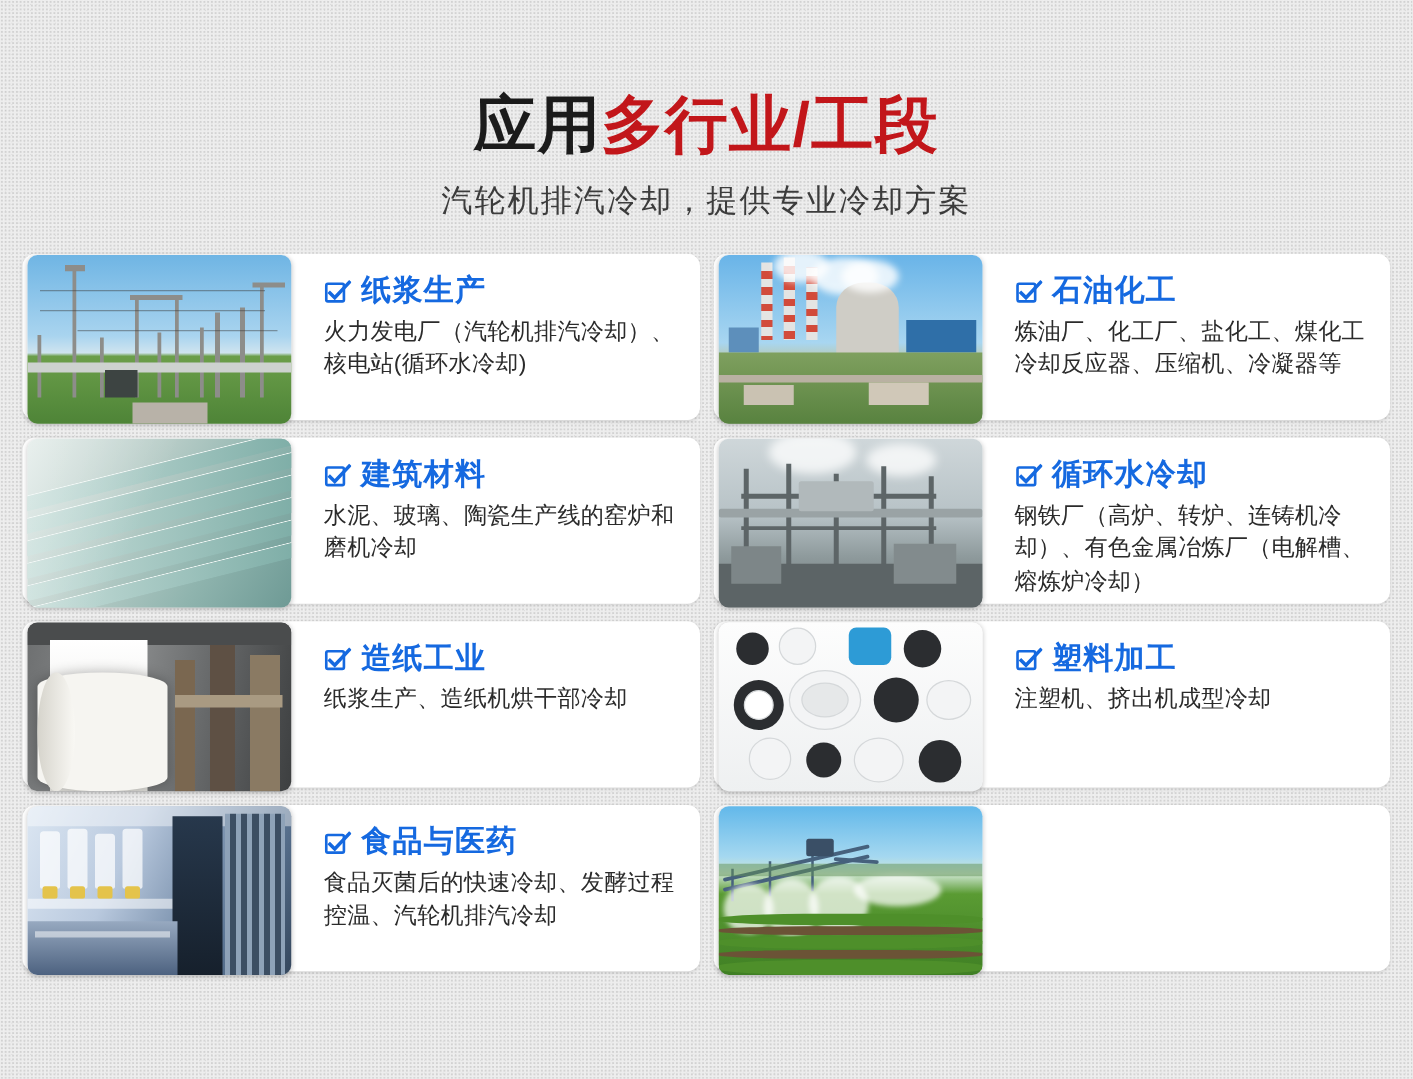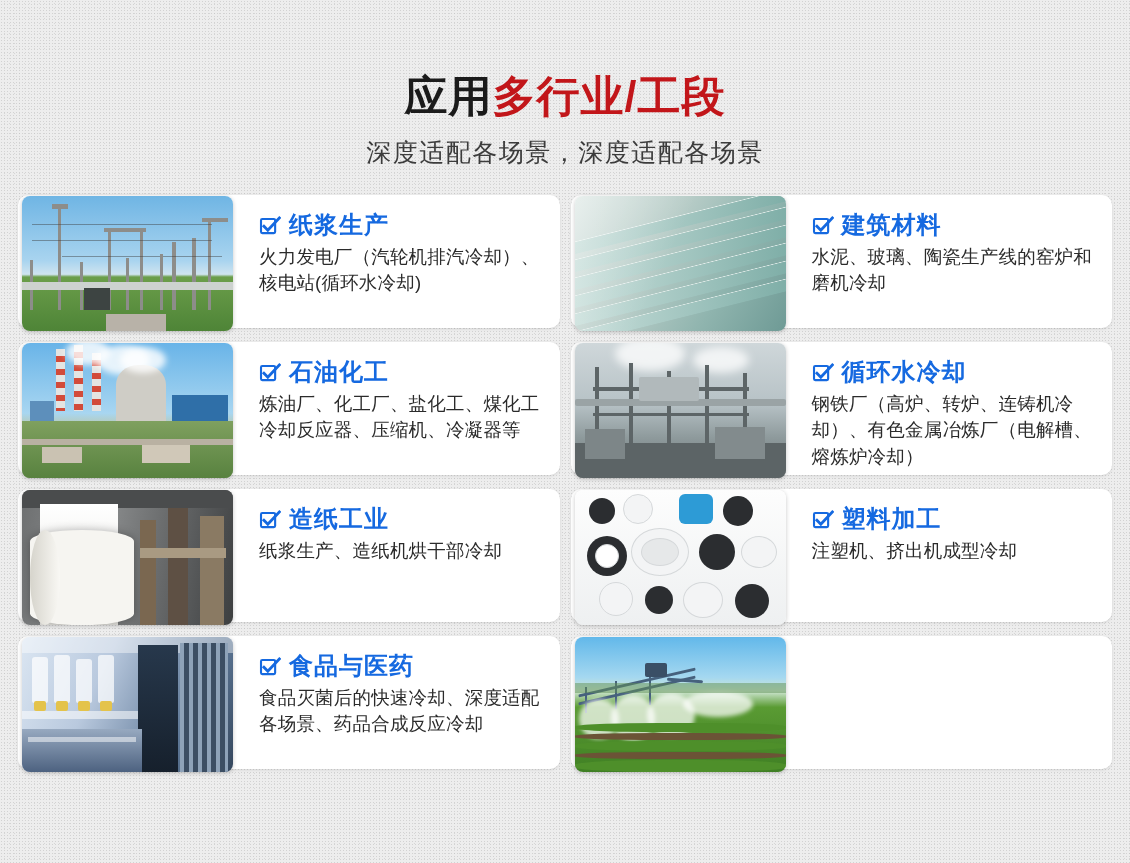--- a/index.html
+++ b/index.html
@@ -38,21 +38,21 @@
     height: 863px;
   }
 
   
   #header {
     padding-top: 72px;
     text-align: center;
   }
 
   #page-title {
-    font-size: 43px;
+    font-size: 50px;
     font-weight: bold;
     line-height: 1.12;
     letter-spacing: 1px;
     white-space: nowrap;
   }
   #page-title .t-black { color: #1b1b1b; }
   #page-title .t-red   { color: #c2161a; }
 
   #page-subtitle {
     margin-top: 16px;
@@ -207,21 +207,21 @@
 <body>
 
 <div id="noise-layer"></div>
 
 <div id="page">
 
   <div id="header">
     <div id="page-title">
       <span class="t-black">应用</span><span class="t-red">多行业/工段</span>
     </div>
-    <div id="page-subtitle">深度适配各场景，深度适配各场景</div>
+    <div id="page-subtitle">汽轮机排汽冷却，提供专业冷却方案</div>
   </div>
 
   <div id="cards-grid">
 
     <div class="card col-left">
       <div class="card-panel"></div>
       <div class="card-thumb th-power">
         <div class="ph">
           <div class="pylon" style="left:36px;top:10px;width:3px;height:104px;"></div>
           <div class="pylon" style="left:30px;top:8px;width:16px;height:5px;"></div>
@@ -249,45 +249,20 @@
           <svg class="check-icon" viewBox="0 0 24 24">
             <rect x="2.2" y="4.4" width="15.4" height="15.4" rx="1.4" fill="none" stroke="#1569e0" stroke-width="2.3"></rect>
             <path d="M5.4 12.4 L9.6 16.6 L22.2 3.2" fill="none" stroke="#1569e0" stroke-width="3.1" stroke-linecap="square" stroke-linejoin="miter"></path>
           </svg>
           <div class="card-title">纸浆生产</div>
         </div>
         <div class="card-desc">火力发电厂（汽轮机排汽冷却）、核电站(循环水冷却)</div>
       </div>
     </div>
 
-    <div class="card col-left">
-      <div class="card-panel"></div>
-      <div class="card-thumb th-glass">
-        <div class="ph">
-          <div class="pane" style="left:-16px;top:18px;width:250px;"></div>
-          <div class="pane" style="left:-16px;top:36px;width:250px;"></div>
-          <div class="pane" style="left:-16px;top:54px;width:250px;"></div>
-          <div class="pane" style="left:-16px;top:72px;width:250px;"></div>
-          <div class="pane" style="left:-16px;top:90px;width:250px;"></div>
-          <div class="pane" style="left:-16px;top:108px;width:250px;"></div>
-          <div style="position:absolute;left:0;top:0;width:211px;height:135px;background:linear-gradient(115deg,rgba(255,255,255,.30),rgba(255,255,255,0) 45%);"></div>
-        </div>
-      </div>
-      <div class="card-body">
-        <div class="card-title-row">
-          <svg class="check-icon" viewBox="0 0 24 24">
-            <rect x="2.2" y="4.4" width="15.4" height="15.4" rx="1.4" fill="none" stroke="#1569e0" stroke-width="2.3"></rect>
-            <path d="M5.4 12.4 L9.6 16.6 L22.2 3.2" fill="none" stroke="#1569e0" stroke-width="3.1" stroke-linecap="square" stroke-linejoin="miter"></path>
-          </svg>
-          <div class="card-title">建筑材料</div>
-        </div>
-        <div class="card-desc">水泥、玻璃、陶瓷生产线的窑炉和磨机冷却</div>
-      </div>
-    </div>
-
     <div class="card col-right">
       <div class="card-panel"></div>
       <div class="card-thumb th-petro">
         <div class="ph">
           <div class="stack" style="left:34px;top:6px;width:9px;height:62px;"></div>
           <div class="stack" style="left:52px;top:2px;width:9px;height:66px;"></div>
           <div class="stack" style="left:70px;top:10px;width:9px;height:58px;"></div>
           <div class="smoke" style="left:44px;top:-4px;width:44px;height:26px;"></div>
           <div class="smoke" style="left:74px;top:2px;width:54px;height:30px;"></div>
           <div class="tower" style="left:94px;top:22px;width:50px;height:66px;"></div>
@@ -302,20 +277,45 @@
       </div>
       <div class="card-body">
         <div class="card-title-row">
           <svg class="check-icon" viewBox="0 0 24 24">
             <rect x="2.2" y="4.4" width="15.4" height="15.4" rx="1.4" fill="none" stroke="#1569e0" stroke-width="2.3"></rect>
             <path d="M5.4 12.4 L9.6 16.6 L22.2 3.2" fill="none" stroke="#1569e0" stroke-width="3.1" stroke-linecap="square" stroke-linejoin="miter"></path>
           </svg>
           <div class="card-title">石油化工</div>
         </div>
         <div class="card-desc">炼油厂、化工厂、盐化工、煤化工冷却反应器、压缩机、冷凝器等</div>
+      </div>
+    </div>
+
+    <div class="card col-left">
+      <div class="card-panel"></div>
+      <div class="card-thumb th-glass">
+        <div class="ph">
+          <div class="pane" style="left:-16px;top:18px;width:250px;"></div>
+          <div class="pane" style="left:-16px;top:36px;width:250px;"></div>
+          <div class="pane" style="left:-16px;top:54px;width:250px;"></div>
+          <div class="pane" style="left:-16px;top:72px;width:250px;"></div>
+          <div class="pane" style="left:-16px;top:90px;width:250px;"></div>
+          <div class="pane" style="left:-16px;top:108px;width:250px;"></div>
+          <div style="position:absolute;left:0;top:0;width:211px;height:135px;background:linear-gradient(115deg,rgba(255,255,255,.30),rgba(255,255,255,0) 45%);"></div>
+        </div>
+      </div>
+      <div class="card-body">
+        <div class="card-title-row">
+          <svg class="check-icon" viewBox="0 0 24 24">
+            <rect x="2.2" y="4.4" width="15.4" height="15.4" rx="1.4" fill="none" stroke="#1569e0" stroke-width="2.3"></rect>
+            <path d="M5.4 12.4 L9.6 16.6 L22.2 3.2" fill="none" stroke="#1569e0" stroke-width="3.1" stroke-linecap="square" stroke-linejoin="miter"></path>
+          </svg>
+          <div class="card-title">建筑材料</div>
+        </div>
+        <div class="card-desc">水泥、玻璃、陶瓷生产线的窑炉和磨机冷却</div>
       </div>
     </div>
 
     <div class="card col-right">
       <div class="card-panel"></div>
       <div class="card-thumb th-metal">
         <div class="ph">
           <div class="plume" style="left:40px;top:-6px;width:70px;height:34px;"></div>
           <div class="plume" style="left:118px;top:4px;width:56px;height:26px;"></div>
           <div class="struct" style="left:20px;top:24px;width:4px;height:92px;"></div>
@@ -423,21 +423,21 @@
         </div>
       </div>
       <div class="card-body">
         <div class="card-title-row">
           <svg class="check-icon" viewBox="0 0 24 24">
             <rect x="2.2" y="4.4" width="15.4" height="15.4" rx="1.4" fill="none" stroke="#1569e0" stroke-width="2.3"></rect>
             <path d="M5.4 12.4 L9.6 16.6 L22.2 3.2" fill="none" stroke="#1569e0" stroke-width="3.1" stroke-linecap="square" stroke-linejoin="miter"></path>
           </svg>
           <div class="card-title">食品与医药</div>
         </div>
-        <div class="card-desc">食品灭菌后的快速冷却、深度适配各场景、药品合成反应冷却</div>
+        <div class="card-desc">食品灭菌后的快速冷却、发酵过程控温、汽轮机排汽冷却</div>
       </div>
     </div>
 
     <div class="card col-right">
       <div class="card-panel"></div>
       <div class="card-thumb th-irrig">
         <div class="ph">
           <div class="boom" style="left:2px;top:44px;width:120px;transform:rotate(-13deg);"></div>
           <div class="boom" style="left:2px;top:52px;width:120px;transform:rotate(-13deg);"></div>
           <div class="leg" style="left:10px;top:50px;height:26px;"></div>

